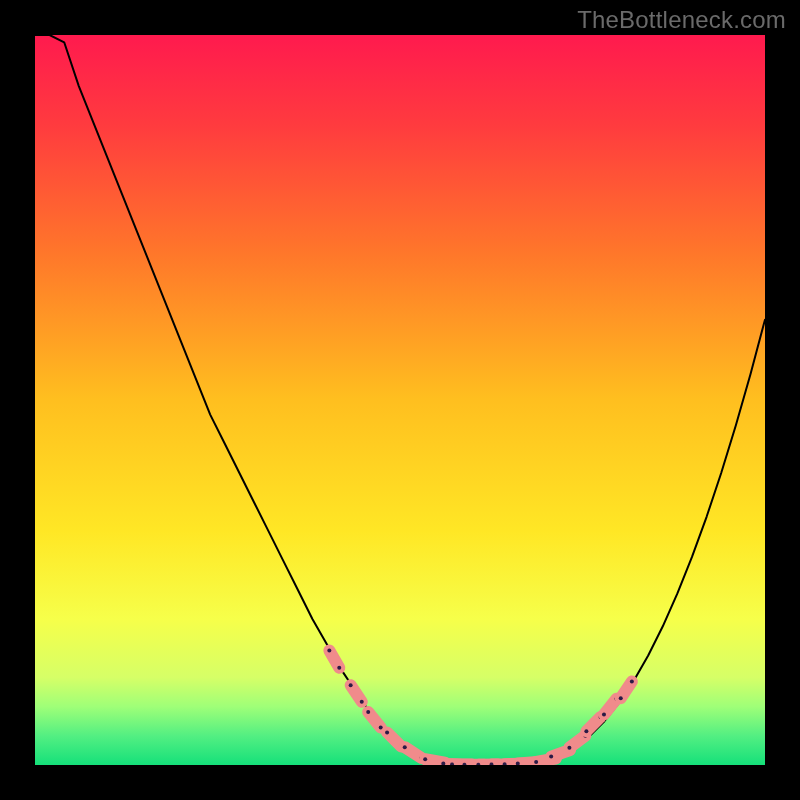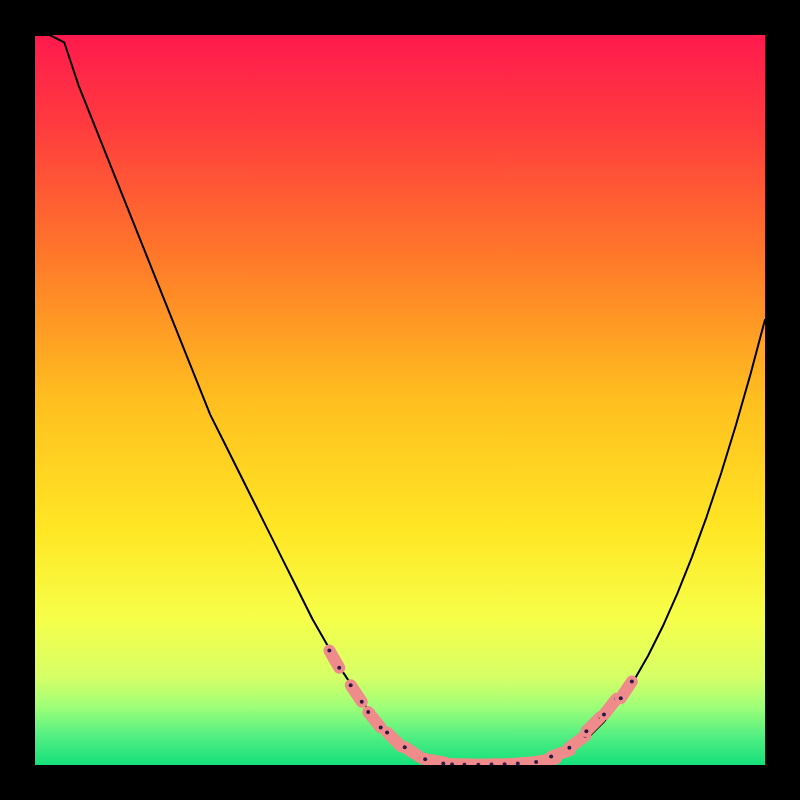--- a/index.html
+++ b/index.html
@@ -25,20 +25,21 @@
     top: 35px;
     left: 35px;
     width: 730px;
     height: 730px;
   }
   .plot-area svg { display: block; }
 </style>
 </head>
 <body>
 <div class="frame">
+  <div class="watermark">TheBottleneck.com</div>
   <div class="plot-area">
     <svg id="chart-svg" width="730" height="730" viewBox="0 0 730 730" preserveAspectRatio="none">
         <defs>
           <linearGradient id="bg-grad" x1="0" y1="0" x2="0" y2="1">
             <stop offset="0%" stop-color="#ff1a4e"></stop>
             <stop offset="12%" stop-color="#ff3a3f"></stop>
             <stop offset="30%" stop-color="#ff772a"></stop>
             <stop offset="50%" stop-color="#ffbf1f"></stop>
             <stop offset="68%" stop-color="#ffe725"></stop>
             <stop offset="80%" stop-color="#f6ff4a"></stop>

